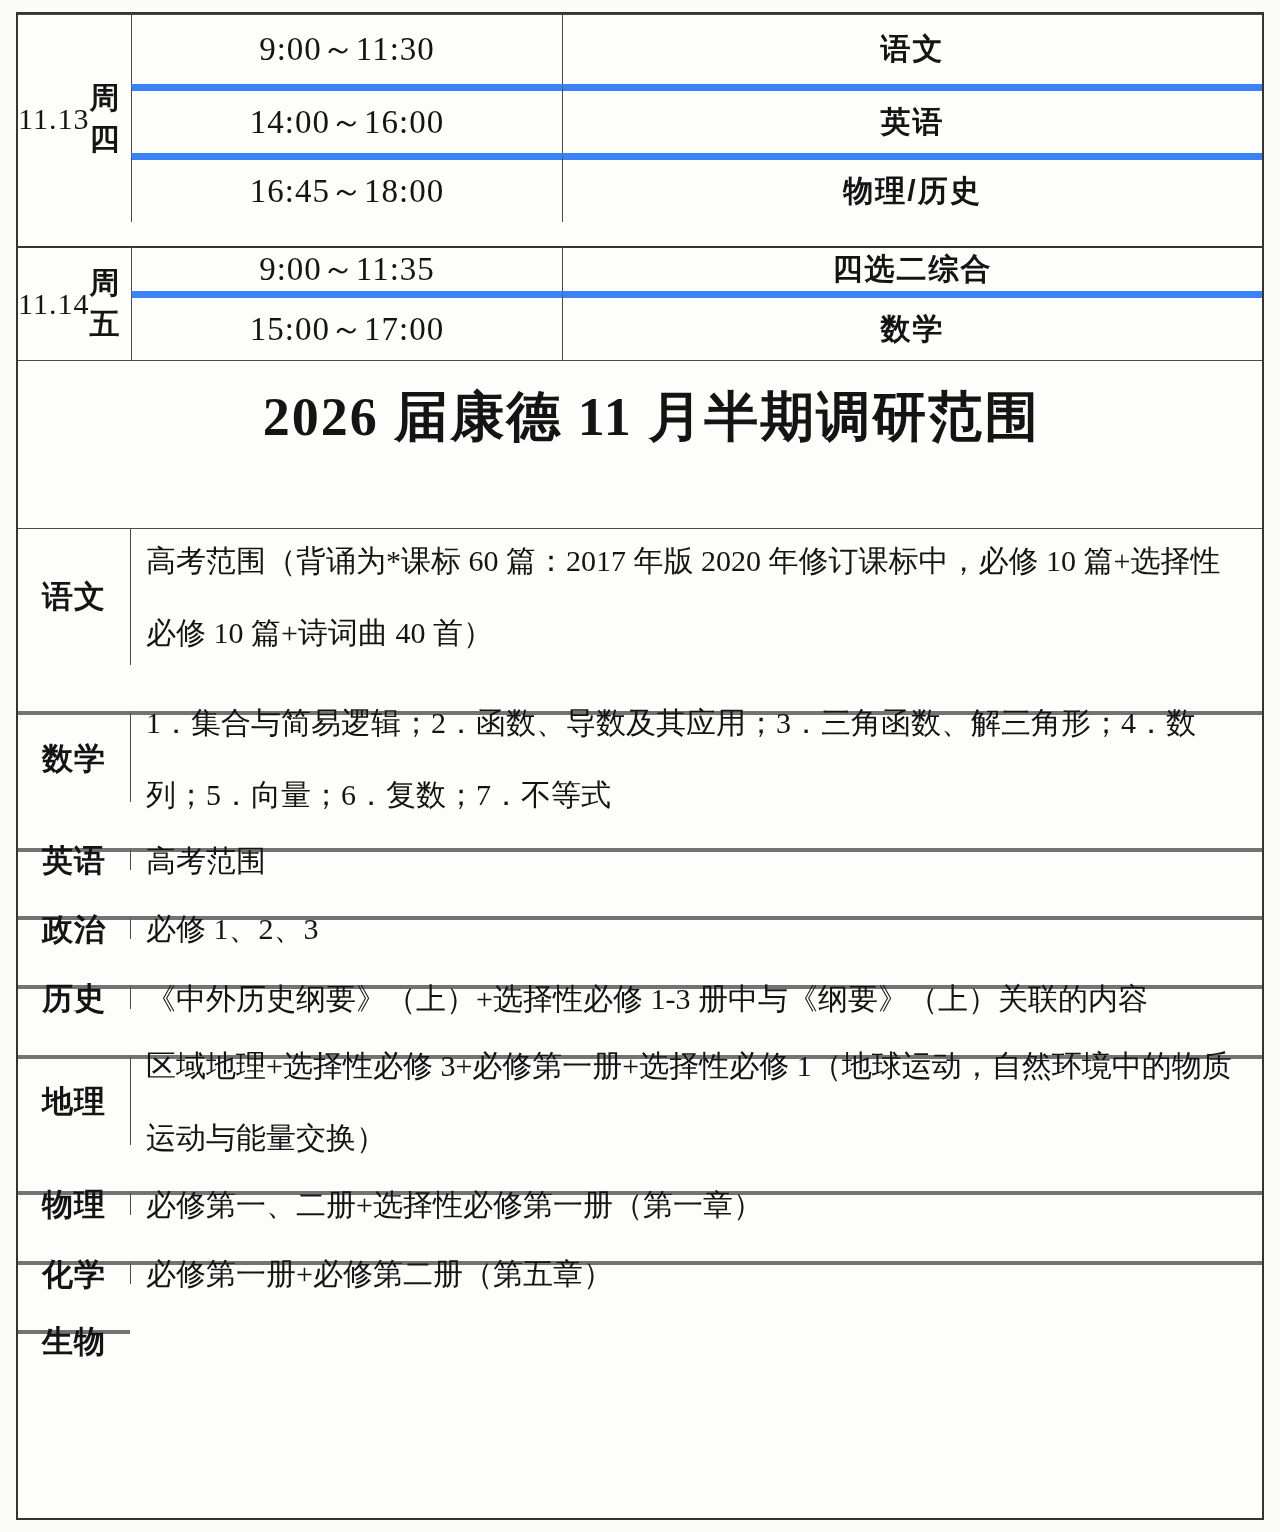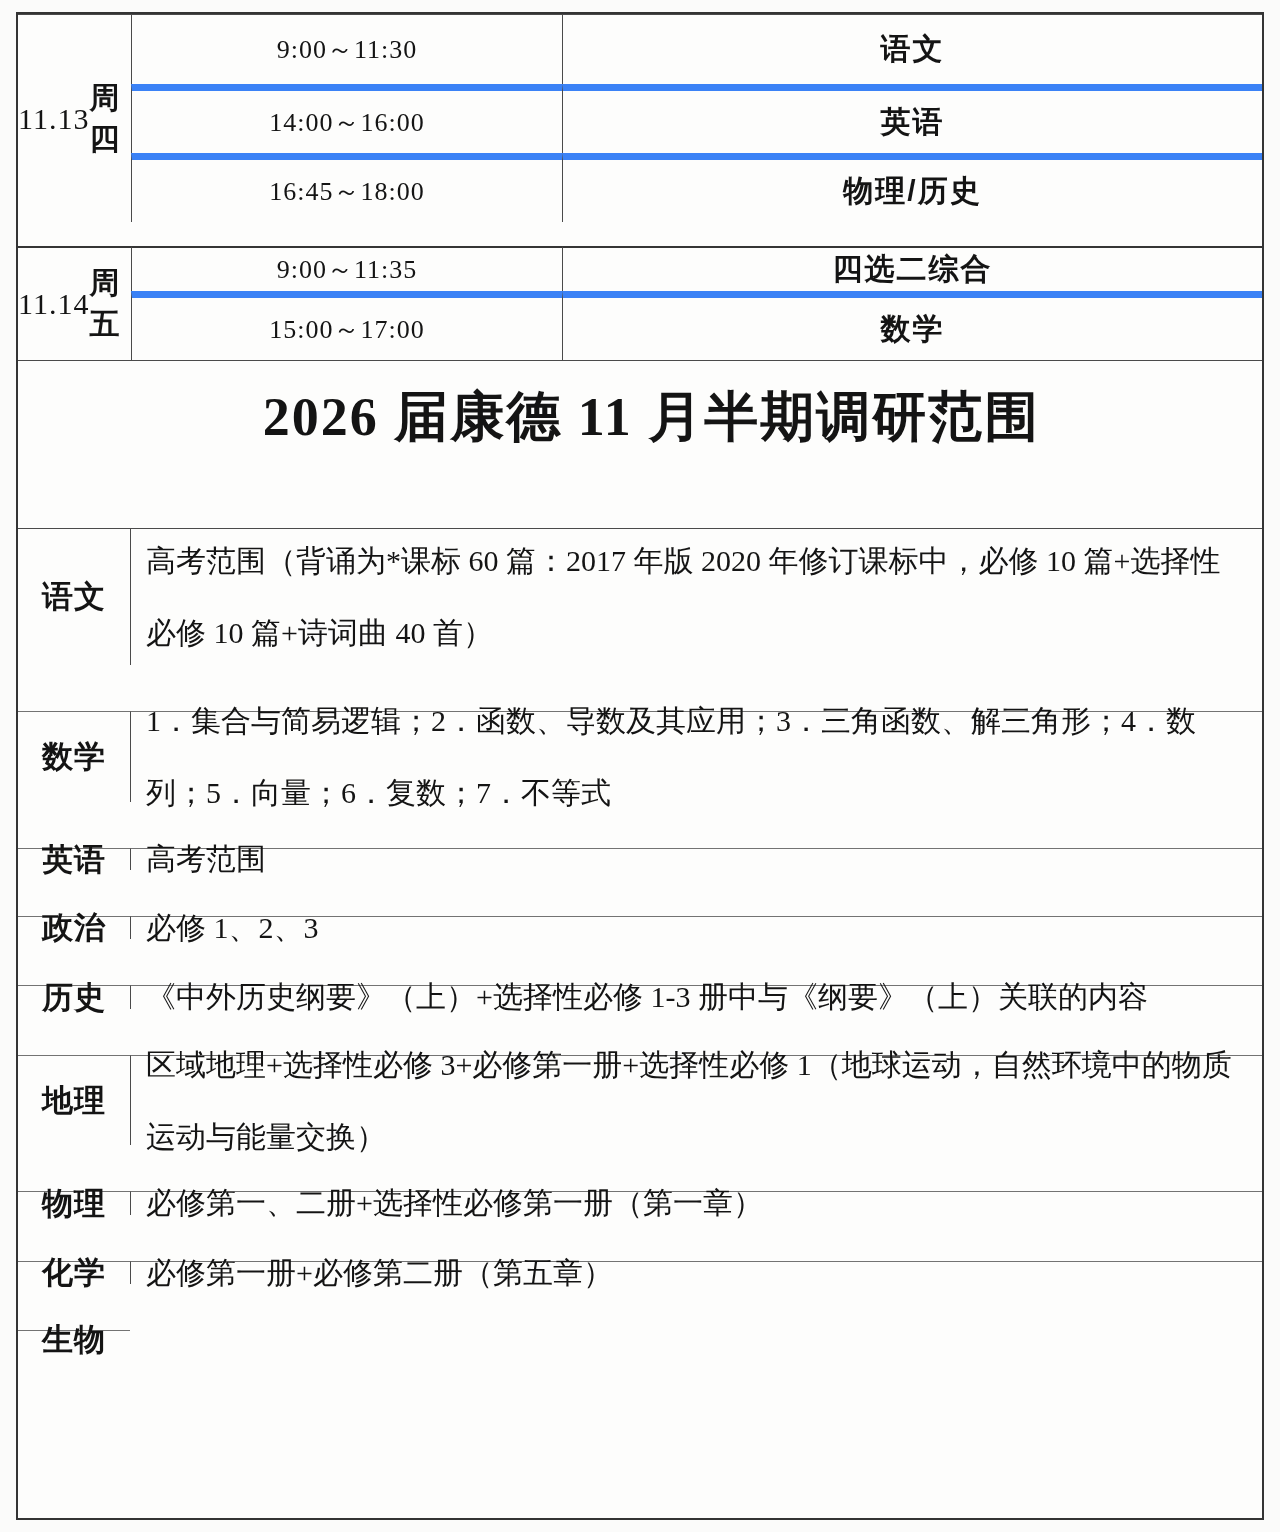--- a/index.html
+++ b/index.html
@@ -45,21 +45,21 @@
   .t1 .bt{border-top:7px solid #3b82f6;}
   .t1 .btg{border-top:2px solid #353535;margin-top:24px;}
   .date-cell{
     flex-direction:row;justify-content:space-evenly;
   }
   .date-num{font-size:30px;letter-spacing:1px;}
   .date-week{
     font-family:Liberation Mono, monospace;
     font-weight:700;font-size:30px;letter-spacing:2px;
   }
-  .time-text{font-size:26px;letter-spacing:1px;}
+  .time-text{font-size:33px;letter-spacing:1px;}
   .subj-text{
     font-family:"Liberation Sans","DejaVu Sans",sans-serif;
     font-weight:700;font-size:30px;letter-spacing:2px;
   }
   
   .t2{
     display:grid;
     grid-template-columns:112px 1fr;
     grid-template-rows:136px 137px 68px 69px 70px 136px 70px 69px 65px;
     border-top:1px solid #4a4a4a;
@@ -73,21 +73,21 @@
   }
   .t2 .ccell{
     display:flex;align-items:center;
     box-sizing:border-box;
     border-left:1px solid #4a4a4a;
     padding:0 22px 0 15px;
     font-size:30px;
     line-height:1.35;
   }
   .t2 .tall{line-height:72px;justify-content:center;}
-  .t2 .bt{border-top:1px solid #737373;margin-top:46px;}
+  .t2 .bt{border-top:4px solid #737373;margin-top:46px;}
 </style>
 </head>
 <body>
 
 <div class="sheet">
 
 
   <div class="t1">
     <div class="cell date-cell" style="grid-column:1;grid-row:1/4">
       <div class="date-num">11.13</div>

